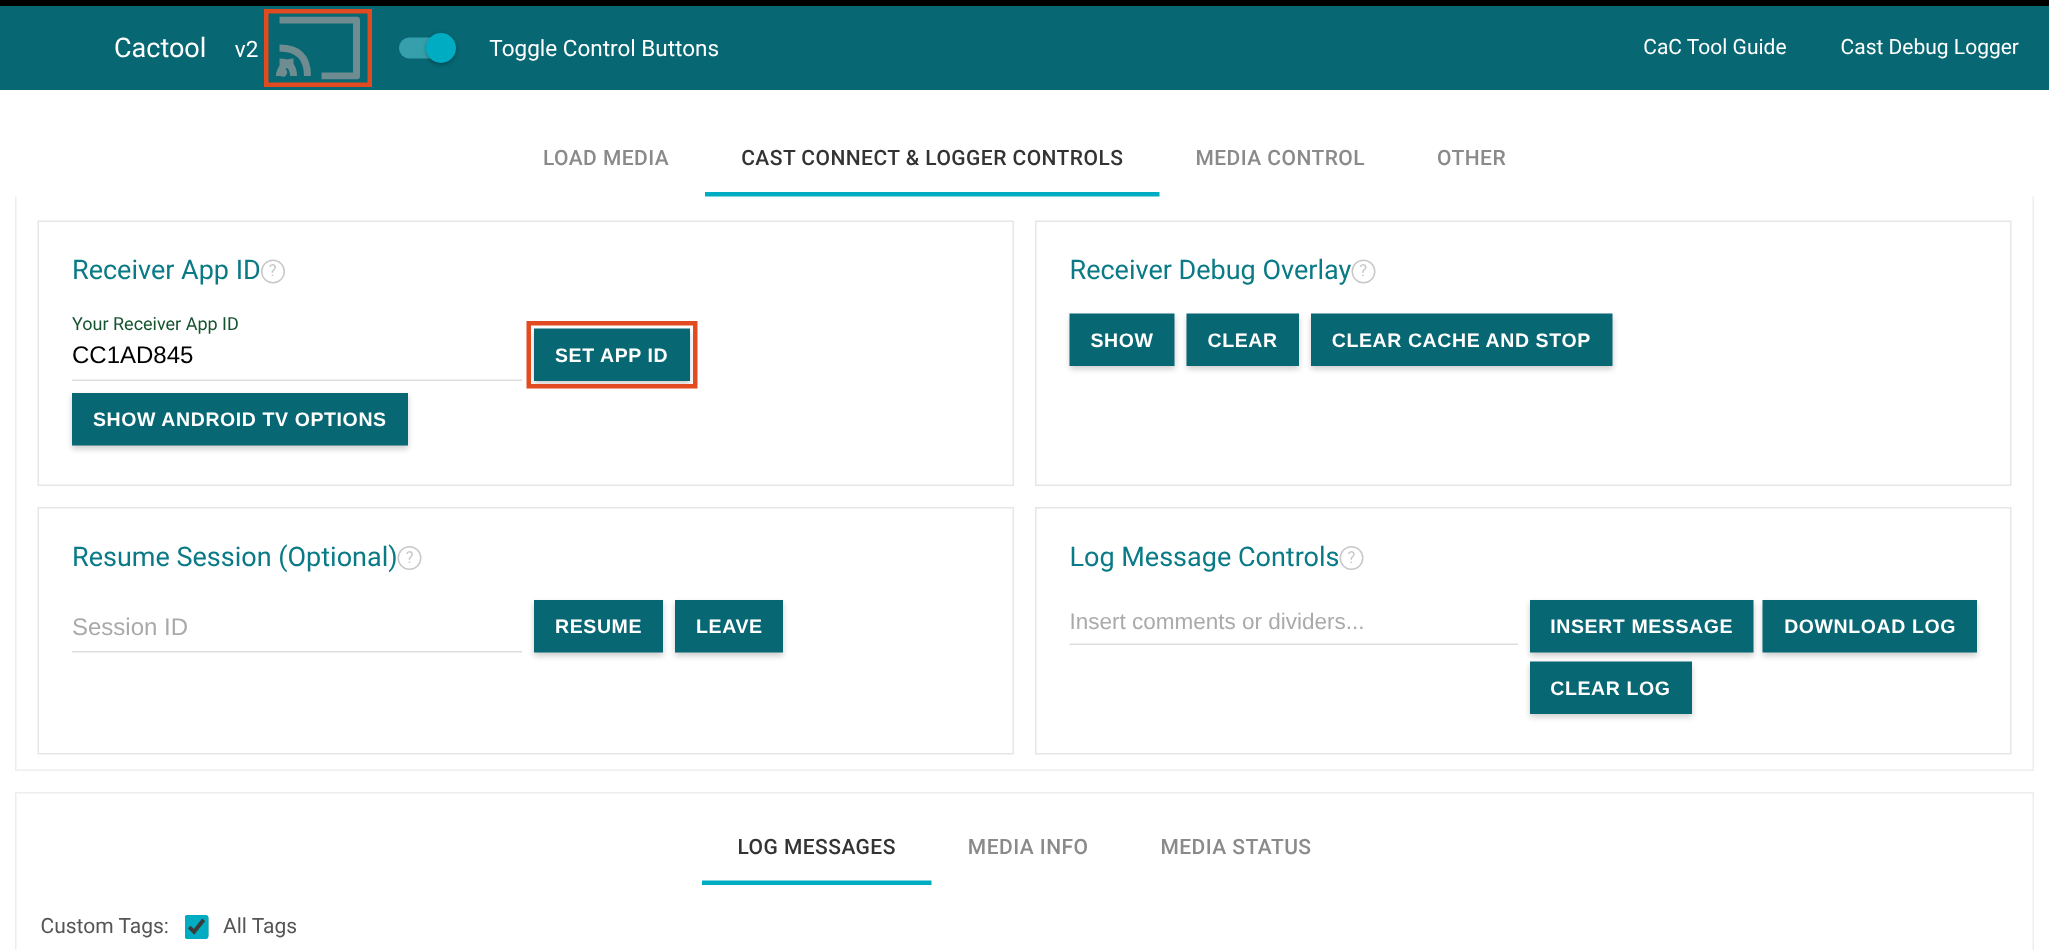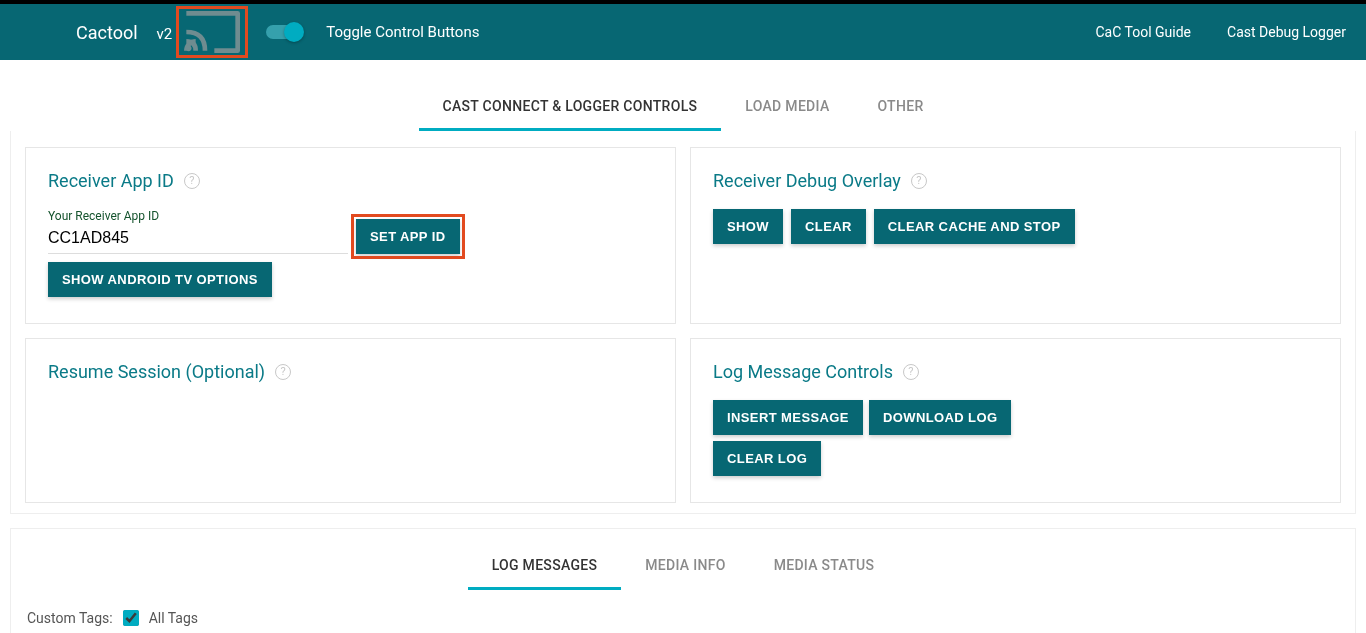--- a/index.html
+++ b/index.html
@@ -45,21 +45,21 @@
     }
     .tab.active { color: #333; border-bottom: 3px solid #00acc1; }
     .grid {
       display: grid; grid-template-columns: 1fr 1fr; gap: 14px; padding: 16px 14px 10px 14px;
       border: 1px solid #eee; border-top: none; margin: 0 2px;
     }
     .card {
       border: 1px solid #e6e6e6; padding: 22px 22px 26px 22px; background: #fff;
     }
     .card-title {
-      color: #0a7a87; font-size: 18px; font-weight: 400; display: flex; align-items: center; gap: 10px;
+      color: #0a7a87; font-size: 18px; font-weight: 400; display: flex; align-items: center; 
       margin-bottom: 18px;
     }
     .help-icon {
       width: 16px; height: 16px; border: 1.5px solid #c8c8c8; border-radius: 50%;
       display: inline-flex; align-items: center; justify-content: center;
       color: #c8c8c8; font-size: 11px;
     }
     .row { display: flex; align-items: flex-end; gap: 8px; flex-wrap: wrap; }
     .field { display: flex; flex-direction: column; width: 300px; }
     .field-label { font-size: 12px; color: #14532d; margin-bottom: 2px; }
@@ -123,22 +123,23 @@
     </div>
     <span class="toggle-label">Toggle Control Buttons</span>
   </div>
   <div class="header-spacer"></div>
   <a class="header-link">CaC Tool Guide</a>
   <a class="header-link">Cast Debug Logger</a>
 </div>
 
 <div class="page">
   <div class="tabs">
+    <div class="tab">LOAD MEDIA</div>
     <div class="tab active">CAST CONNECT &amp; LOGGER CONTROLS</div>
-    <div class="tab">LOAD MEDIA</div>
+    <div class="tab">MEDIA CONTROL</div>
     <div class="tab">OTHER</div>
   </div>
 
   <div class="grid">
 
     <div class="card">
       <div class="card-title">
         <span>Receiver App ID</span>
         <span class="help-icon">?</span>
       </div>
@@ -162,28 +163,36 @@
         <button class="btn">CLEAR</button>
         <button class="btn">CLEAR CACHE AND STOP</button>
       </div>
     </div>
 
     <div class="card">
       <div class="card-title">
         <span>Resume Session (Optional)</span>
         <span class="help-icon">?</span>
       </div>
+      <div class="row">
+        <div class="field">
+          <input class="field-input" placeholder="Session ID" style="">
+        </div>
+        <button class="btn">RESUME</button>
+        <button class="btn">LEAVE</button>
+      </div>
     </div>
 
     <div class="card">
       <div class="card-title">
         <span>Log Message Controls</span>
         <span class="help-icon">?</span>
       </div>
       <div class="log-row">
+        <input class="log-input" placeholder="Insert comments or dividers..." style="">
         <div class="log-btns">
           <div class="log-btns-row">
             <button class="btn">INSERT MESSAGE</button>
             <button class="btn">DOWNLOAD LOG</button>
           </div>
           <button class="btn">CLEAR LOG</button>
         </div>
       </div>
     </div>
 

